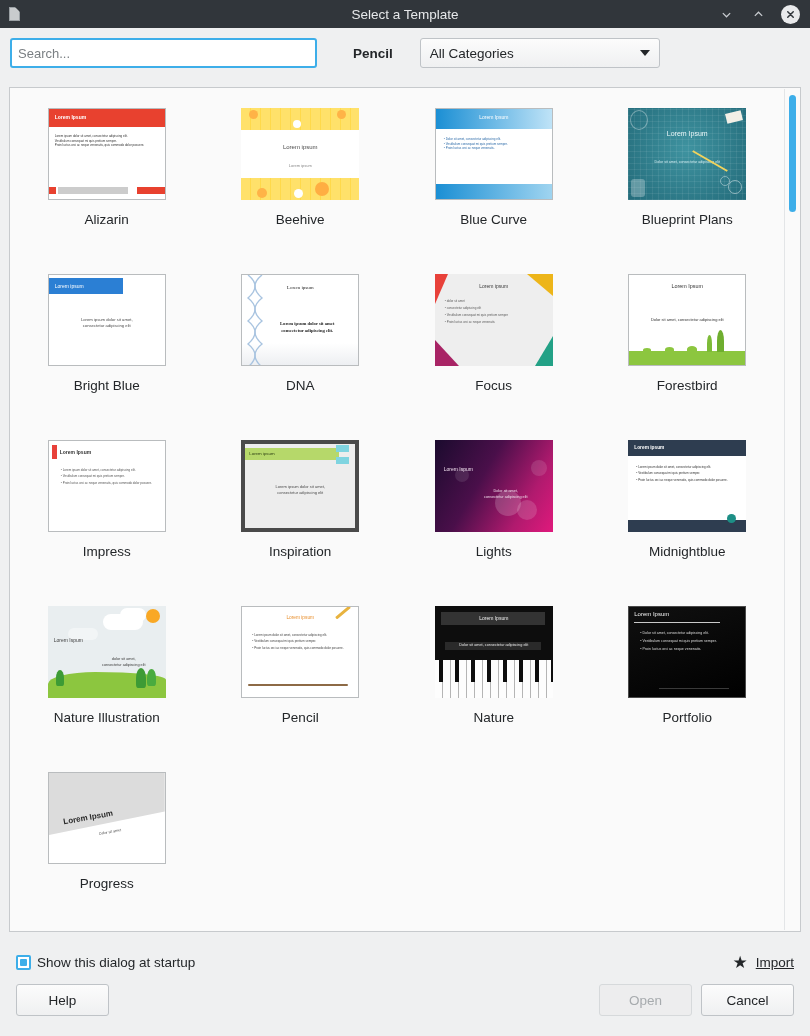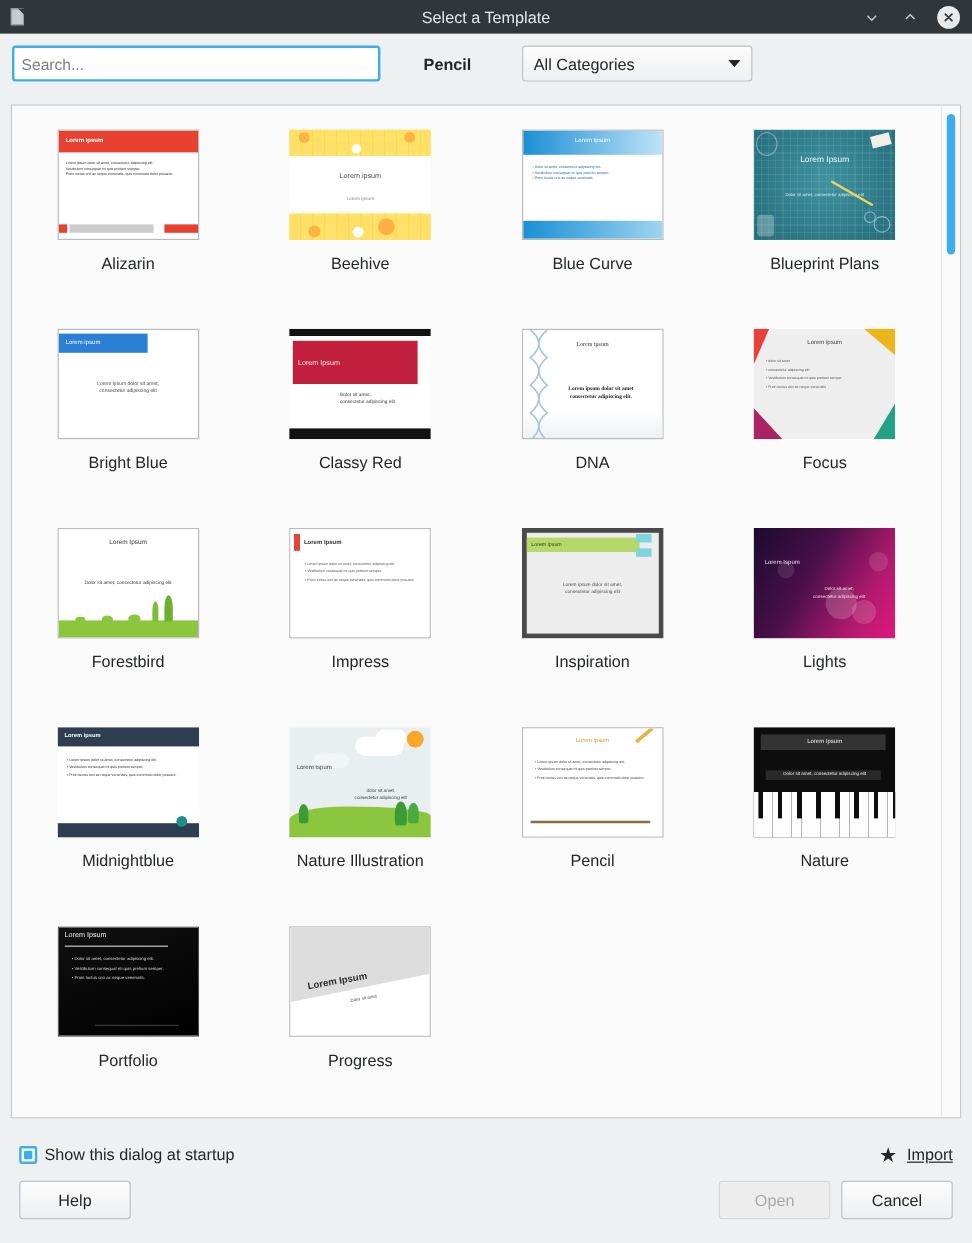--- a/index.html
+++ b/index.html
@@ -45,21 +45,21 @@
     height:30px; border:1px solid #bfc3c7; border-radius:3px;
     background:linear-gradient(#fcfcfc,#eff0f1);
     display:flex; align-items:center; position:relative; padding-left:9px;
     font-size:13.5px; color:#232629;
   }
   .combo.disabled { color:#9a9fa3; background:#eceded; border-color:#d2d5d8; }
   .combo .arrow { margin-left:auto; margin-right:9px; width:0;height:0;
     border-left:5px solid transparent;border-right:5px solid transparent;border-top:6px solid #232629; }
   .combo.disabled .arrow { border-top-color:#b4b8bb; }
   .combo-presentations { width:145px; }
-  .combo-categories { width:192px; margin-left:28px; }
+  .combo-categories { width:240px; margin-left:13px; }
 
   
   .panel {
     position:absolute; left:9px; top:87px; width:792px; height:845px;
     background:#fafafa; border:1px solid #c7cacd;
   }
   .grid-scroll { position:absolute; inset:0 16px 0 0; overflow:hidden; }
   .grid {
     display:grid; grid-template-columns: repeat(4, 1fr);
     padding: 10px 0 0 0;
@@ -214,34 +214,20 @@
           <div class="ms">
             <div class="bar" style="left:0;top:3px;width:74px;height:16px;background:#2b7fd4;"></div>
             <div class="t" style="left:6px;top:8px;font-size:5px;color:#fff;">Lorem ipsum</div>
             <div class="t" style="left:0;right:0;top:42px;text-align:center;font-size:4.2px;color:#4a4a4a;line-height:6px;">Lorem ipsum dolor sit amet,<br>consectetur adipiscing elit</div>
           </div>
         </div>
           </div>
         <div class="cell-label">Bright Blue</div>
       </div>
 
-      <div class="cell">
-        <div class="thumb-wrap">
-            <div class="thumb">
-          <div class="ms" style="background:#fff;">
-            <div class="bar" style="left:0;top:0;width:100%;height:6px;background:#111;"></div>
-            <div class="bar" style="left:0;bottom:0;width:100%;height:9px;background:#111;"></div>
-            <div class="bar" style="left:3px;top:10px;width:104px;height:36px;background:#c0203c;"></div>
-            <div class="t" style="left:7px;top:26px;font-size:6px;color:#f4dfe3;">Lorem Ipsum</div>
-            <div class="t" style="left:42px;top:52px;font-size:4px;color:#333;line-height:6px;">Dolor sit amet,<br>consectetur adipiscing elit</div>
-          </div>
-        </div>
-          </div>
-        <div class="cell-label">Classy Red</div>
-      </div>
 
       <div class="cell">
         <div class="thumb-wrap">
             <div class="thumb border-gray">
           <div class="ms" style="background:#fff;">
             <div class="bar" style="left:0;bottom:0;width:100%;height:22px;background:linear-gradient(#fff,#edeff2);"></div>
             <svg style="position:absolute;left:2px;top:0;" width="22" height="92" viewBox="0 0 22 92">
               <path d="M4 0 Q18 11 4 23 Q18 34 4 46 Q18 57 4 69 Q18 80 4 92" fill="none" stroke="#a9c4e0" stroke-width="1.4"></path>
               <path d="M18 0 Q4 11 18 23 Q4 34 18 46 Q4 57 18 69 Q4 80 18 92" fill="none" stroke="#a9c4e0" stroke-width="1.4"></path>
             </svg>

